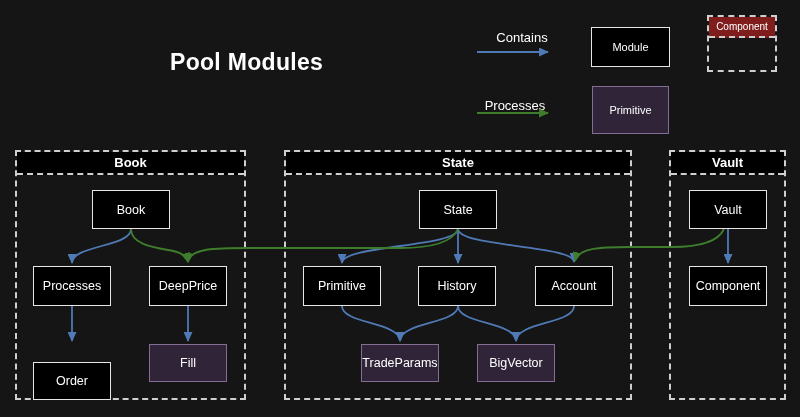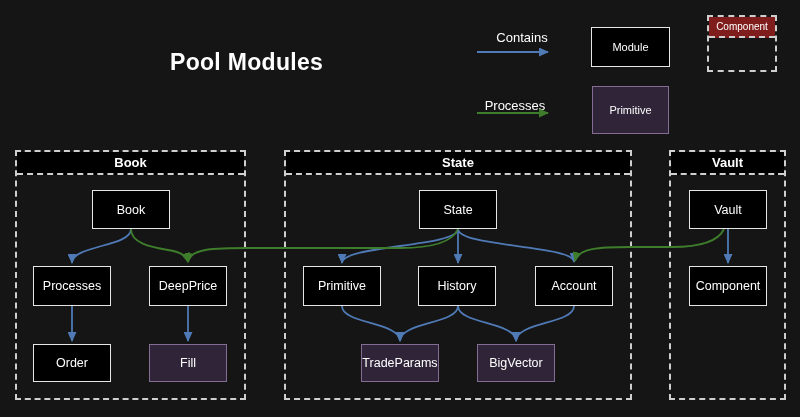--- a/index.html
+++ b/index.html
@@ -113,21 +113,21 @@
   <path class="edge-contains" d="M728,229 L728,263" marker-end="url(#arrow-contains)"></path>
 
   <path class="edge-processes" d="M131,229 C131,243 150,247 168,250 C180,252 186,255 188,262" marker-end="url(#arrow-processes)"></path>
   <path class="edge-processes" d="M458,229 C452,243 430,248 400,248 L250,248 C215,248 190,248 188,262" marker-end="url(#arrow-processes)"></path>
   <path class="edge-processes" d="M724,229 C718,242 700,247 672,247 L630,247 C600,247 578,248 575,261" marker-end="url(#arrow-processes)"></path>
 </svg>
 
 <div class="abs node row1" style="left:92px;">Book</div>
 <div class="abs node row2" style="left:33px;">Processes</div>
 <div class="abs node row2" style="left:149px;">DeepPrice</div>
-<div class="abs node row3" style="left:33px;">Order</div>
+<div class="abs node row3" style="left:33px;margin-top:18px;">Order</div>
 <div class="abs node row3 primitive" style="left:149px;">Fill</div>
 
 <div class="abs node row1" style="left:419px;">State</div>
 <div class="abs node row2" style="left:303px;">Primitive</div>
 <div class="abs node row2" style="left:418px;">History</div>
 <div class="abs node row2" style="left:535px;text-align:right;">Account</div>
 <div class="abs node row3 primitive" style="left:361px;">TradeParams</div>
 <div class="abs node row3 primitive" style="left:477px;">BigVector</div>
 
 <div class="abs node row1" style="left:689px;">Vault</div>

